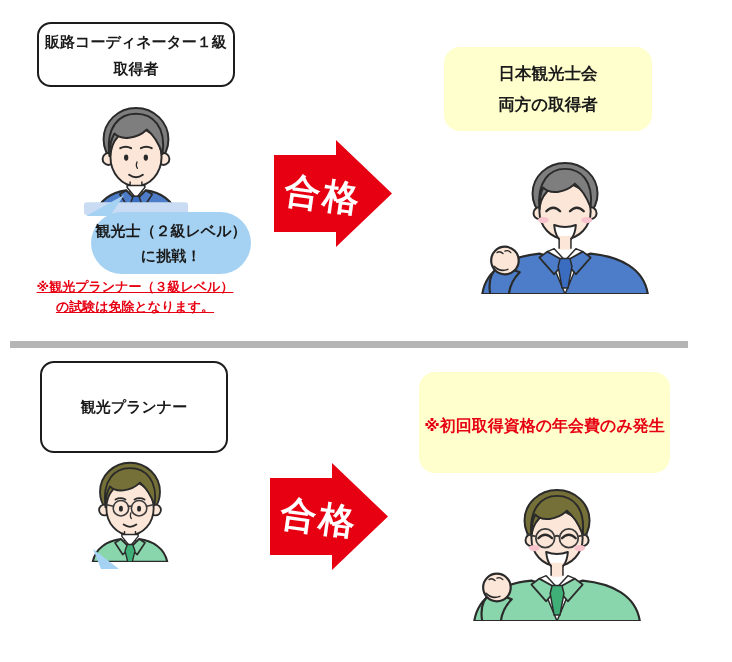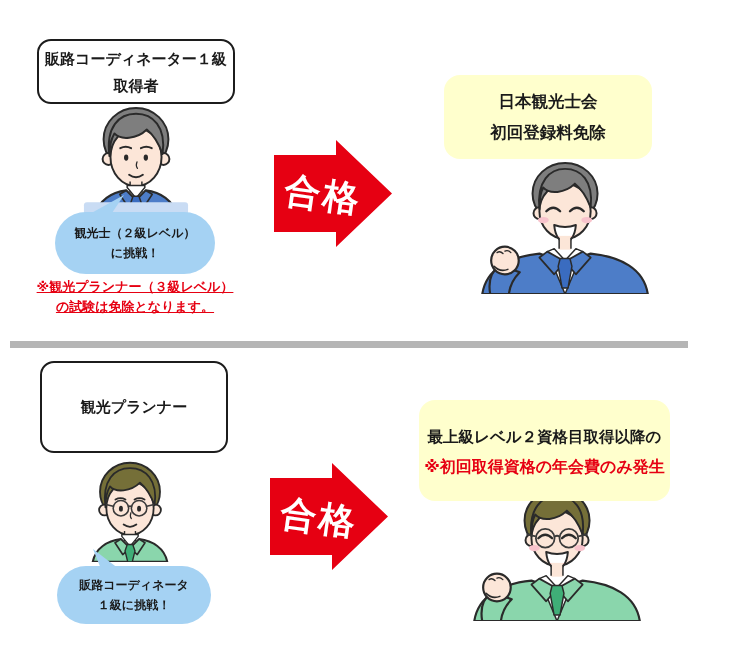--- a/index.html
+++ b/index.html
@@ -9,31 +9,31 @@
   }
   .abs{position:absolute;}
   .holder-box{
     border:2.5px solid #1c1c1c;border-radius:14px;background:#fff;
     display:flex;flex-direction:column;align-items:center;justify-content:center;
     text-align:center;font-size:15px;font-weight:600;line-height:1.8;z-index:2;
   }
   .bubble{
     background:var(--c-bubble_blue,#a5d2f3);border-radius:32px;
     display:flex;flex-direction:column;align-items:center;justify-content:center;
-    text-align:center;font-size:12px;font-weight:600;line-height:1.7;z-index:3;
+    text-align:center;font-size:15px;font-weight:600;line-height:1.7;z-index:3;margin-left:36px;
   }
   .tail{position:absolute;z-index:3;}
   .note{
     color:var(--c-accent_red,#e60012);font-weight:700;font-size:13px;
     text-align:center;line-height:1.55;z-index:2;
   }
   .benefit{
     background:var(--c-highlight_yellow,#ffffcd);border-radius:16px;
     display:flex;flex-direction:column;align-items:center;justify-content:center;
-    text-align:center;font-weight:600;color:#1a1a1a;z-index:2;margin-top:28px;
+    text-align:center;font-weight:600;color:#1a1a1a;z-index:2;
   }
   .benefit .big{font-size:16.5px;line-height:1.9;}
   .benefit .big2{font-size:15.5px;line-height:1.8;}
   .benefit .rednote{color:var(--c-accent_red,#e60012);font-size:16px;font-weight:700;margin-top:7px;}
   .arrow-wrap{z-index:2;}
   .arrow-label{
     position:absolute;left:10px;top:33px;width:104px;color:#ffffff;
     font-size:36px;font-weight:800;letter-spacing:3px;white-space:nowrap;
     transform:rotate(8deg);transform-origin:50% 50%;
   }
@@ -47,21 +47,21 @@
   .f-suitb{fill:var(--c-suit_blue,#4d7dc8);}
   .f-suitg{fill:var(--c-suit_green,#8ad6ac);}
   .f-tieb{fill:var(--c-tie_blue,#3a6cc0);}
   .f-tieg{fill:var(--c-tie_green,#3fae77);}
 </style>
 </head>
 <body>
 
 <div class="canvas">
 
-  <div class="abs holder-box" style="left:37px;top:39px;width:194px;height:61px;">
+  <div class="abs holder-box" style="left:37px;top:22px;width:194px;height:61px;">
     <span>販路コーディネーター１級</span>
     <span>取得者</span>
   </div>
 
   <svg class="abs person" style="left:81px;top:103px;" width="110" height="112" viewBox="0 0 110 114">
     <ellipse cx="55" cy="37" rx="33" ry="32" class="f-hairg" stroke="#2a2a2a" stroke-width="2"></ellipse>
     <circle cx="27" cy="57" r="6" class="f-skin" stroke="#2a2a2a" stroke-width="2"></circle>
     <circle cx="83" cy="57" r="6" class="f-skin" stroke="#2a2a2a" stroke-width="2"></circle>
     <ellipse cx="55" cy="55" rx="26" ry="29.5" class="f-skin" stroke="#2a2a2a" stroke-width="2"></ellipse>
     <path d="M28,54 C24,24 38,11 55,11 C72,11 86,24 82,52 C77,38 71,31 66,27 C56,37 39,38 33,31 C30,36 28,46 28,54 Z" class="f-hairg" stroke="#2a2a2a" stroke-width="2" stroke-linejoin="round"></path>
@@ -97,21 +97,21 @@
 
   <div class="abs arrow-wrap" style="left:274px;top:140px;width:120px;height:108px;">
     <svg width="120" height="108" viewBox="0 0 120 108">
       <polygon points="0,15 62,15 62,0 118,53.5 62,107 62,92 0,92" class="f-red"></polygon>
     </svg>
     <div class="arrow-label">合格</div>
   </div>
 
   <div class="abs benefit" style="left:444px;top:47px;width:208px;height:84px;">
     <span class="big">日本観光士会</span>
-    <span class="big">初回登録料免除</span>
+    <span class="big">両方の取得者</span>
   </div>
 
   <svg class="abs person" style="left:474px;top:160px;" width="188" height="134" viewBox="0 0 190 136">
     <ellipse cx="92" cy="34" rx="33" ry="31" class="f-hairg" stroke="#2a2a2a" stroke-width="2"></ellipse>
     <circle cx="66" cy="54" r="6" class="f-skin" stroke="#2a2a2a" stroke-width="2"></circle>
     <circle cx="118" cy="54" r="6" class="f-skin" stroke="#2a2a2a" stroke-width="2"></circle>
     <ellipse cx="92" cy="52" rx="26" ry="28" class="f-skin" stroke="#2a2a2a" stroke-width="2"></ellipse>
     <path d="M66,50 C63,21 77,9 92,9 C108,9 121,21 118,48 C113,35 107,28 102,24 C92,34 76,35 70,28 C67,33 66,42 66,50 Z" class="f-hairg" stroke="#2a2a2a" stroke-width="2" stroke-linejoin="round"></path>
     <path d="M73,52 Q80,45 87,52" fill="none" stroke="#2a2a2a" stroke-width="2.4" stroke-linecap="round"></path>
     <path d="M97,52 Q104,45 111,52" fill="none" stroke="#2a2a2a" stroke-width="2.4" stroke-linecap="round"></path>
@@ -160,34 +160,29 @@
     <path d="M46,86 L55,97 L64,86 L64,84 L46,84 Z" fill="#ffffff" stroke="#2a2a2a" stroke-width="1.5" stroke-linejoin="round"></path>
     <path d="M45,89 L55,99 L47,106 L38.5,93 Z" class="f-suitg" stroke="#2a2a2a" stroke-width="1.8" stroke-linejoin="round"></path>
     <path d="M65,89 L55,99 L63,106 L71.5,93 Z" class="f-suitg" stroke="#2a2a2a" stroke-width="1.8" stroke-linejoin="round"></path>
     <path d="M52,95 L58,95 L60.5,102 L57.5,114 L52.5,114 L49.5,102 Z" class="f-tieg" stroke="#2a2a2a" stroke-width="1.5" stroke-linejoin="round"></path>
   </svg>
 
   <svg class="tail" style="left:88px;top:547px;" width="36" height="22" viewBox="0 0 36 22">
     <polygon points="5,2 31,22 13,22" class="f-bubble"></polygon>
   </svg>
 
-  <div class="abs bubble" style="left:57px;top:566px;width:154px;height:58px;">
-    <span>販路コーディネータ</span>
-    <span>１級に挑戦！</span>
-  </div>
 
   <div class="abs arrow-wrap" style="left:270px;top:463px;width:120px;height:108px;">
     <svg width="120" height="108" viewBox="0 0 120 108">
       <polygon points="0,15 62,15 62,0 118,53.5 62,107 62,92 0,92" class="f-red"></polygon>
     </svg>
     <div class="arrow-label">合格</div>
   </div>
 
   <div class="abs benefit" style="left:419px;top:372px;width:251px;height:101px;">
-    <span class="big2">最上級レベル２資格目取得以降の</span>
     <span class="rednote">※初回取得資格の年会費のみ発生</span>
   </div>
 
   <svg class="abs person" style="left:466px;top:487px;" width="188" height="134" viewBox="0 0 190 136">
     <ellipse cx="92" cy="34" rx="33" ry="31" class="f-hairo" stroke="#2a2a2a" stroke-width="2"></ellipse>
     <circle cx="66" cy="54" r="6" class="f-skin" stroke="#2a2a2a" stroke-width="2"></circle>
     <circle cx="118" cy="54" r="6" class="f-skin" stroke="#2a2a2a" stroke-width="2"></circle>
     <ellipse cx="92" cy="52" rx="26" ry="28" class="f-skin" stroke="#2a2a2a" stroke-width="2"></ellipse>
     <path d="M66,50 C63,21 77,9 92,9 C108,9 121,21 118,48 C113,35 107,28 102,24 C92,34 76,35 70,28 C67,33 66,42 66,50 Z" class="f-hairo" stroke="#2a2a2a" stroke-width="2" stroke-linejoin="round"></path>
     <path d="M73,52 Q80,45 87,52" fill="none" stroke="#2a2a2a" stroke-width="2.4" stroke-linecap="round"></path>

